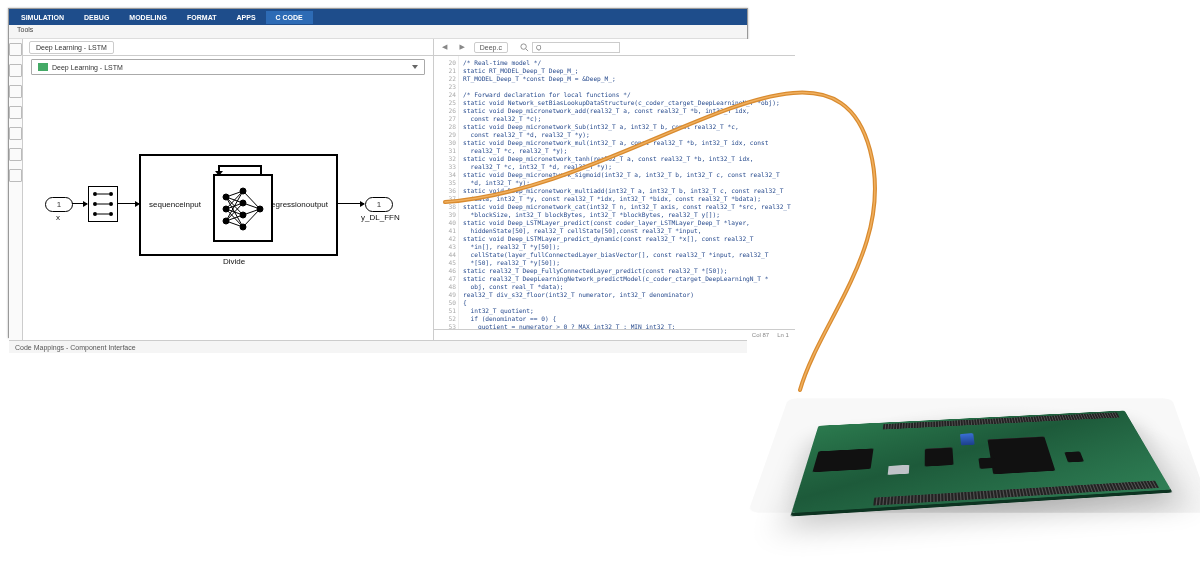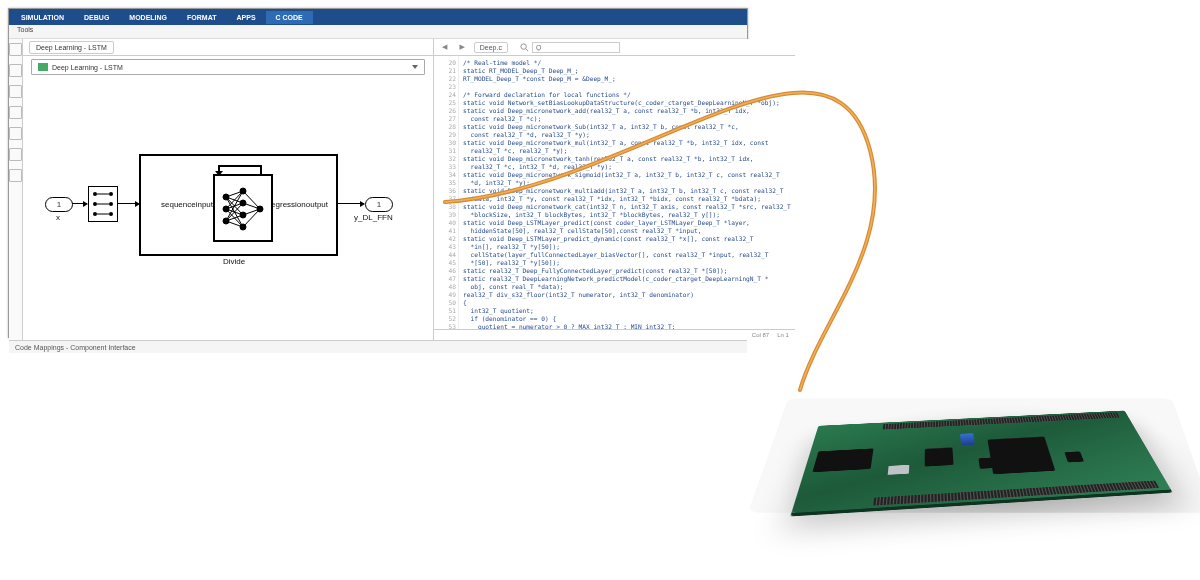--- a/index.html
+++ b/index.html
@@ -112,21 +112,21 @@
               <circle cx="22" cy="17" r="2" fill="#000"></circle>
               <circle cx="22" cy="27" r="2" fill="#000"></circle>
             <line x1="8" y1="7" x2="20" y2="7" stroke="#000"></line>
               <line x1="8" y1="17" x2="20" y2="17" stroke="#000"></line>
               <line x1="8" y1="27" x2="20" y2="27" stroke="#000"></line>
           </svg>
         </div>
         <div class="arrowline" style="left:86px;top:121px;width:22px"></div>
 
         <div class="netblk" style="left:108px;top:72px;width:195px;height:98px">
-          <div class="lbl" style="left:20px;top:44px">sequenceinput</div>
+          <div class="lbl" style="left:8px;top:44px">sequenceinput</div>
           <div class="lbl" style="right:8px;top:44px">regressionoutput</div>
 
           <div class="nn" style="position:absolute;left:72px;top:18px;width:50px;height:58px">
             <svg viewBox="0 0 50 58" width="50" height="58">
               <g fill="#000" stroke="#000" stroke-width="1">
                 <circle cx="8" cy="18" r="3"></circle>
                   <circle cx="8" cy="30" r="3"></circle>
                   <circle cx="8" cy="42" r="3"></circle>
                 <circle cx="25" cy="12" r="3"></circle>
                   <circle cx="25" cy="24" r="3"></circle>
@@ -160,21 +160,21 @@
             <path d="M4 9 L8 14 L12 9 Z" fill="#000"></path>
           </svg>
         </div>
         <div class="lbl" style="left:192px;top:175px">Divide</div>
 
         <div class="arrowline" style="left:305px;top:121px;width:28px"></div>
 
         <div class="port" style="left:334px;top:115px">
           <span>1</span>
         </div>
-        <div class="lbl" style="left:323px;top:131px">y_DL_FFN</div>
+        <div class="lbl" style="left:330px;top:131px">y_DL_FFN</div>
       </div>
     </div>
 
     <div class="code-pane">
       <div class="code-head">
         <span class="back">◀</span>
         <span class="fwd">▶</span>
         <span class="src">Deep.c</span>
         <span class="search">
           <svg width="9" height="9" viewBox="0 0 10 10">

